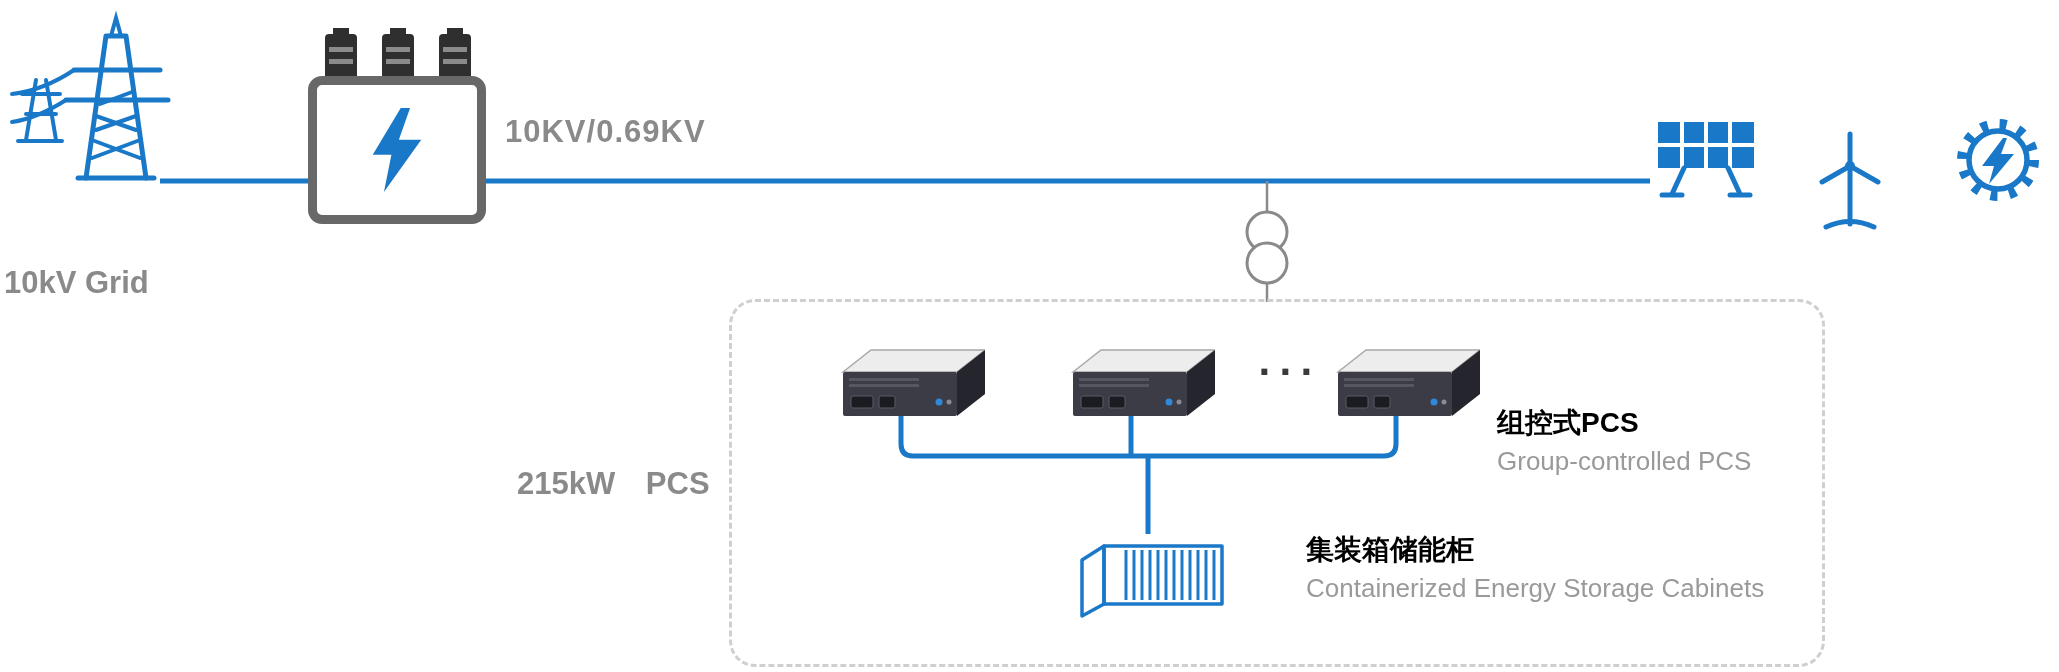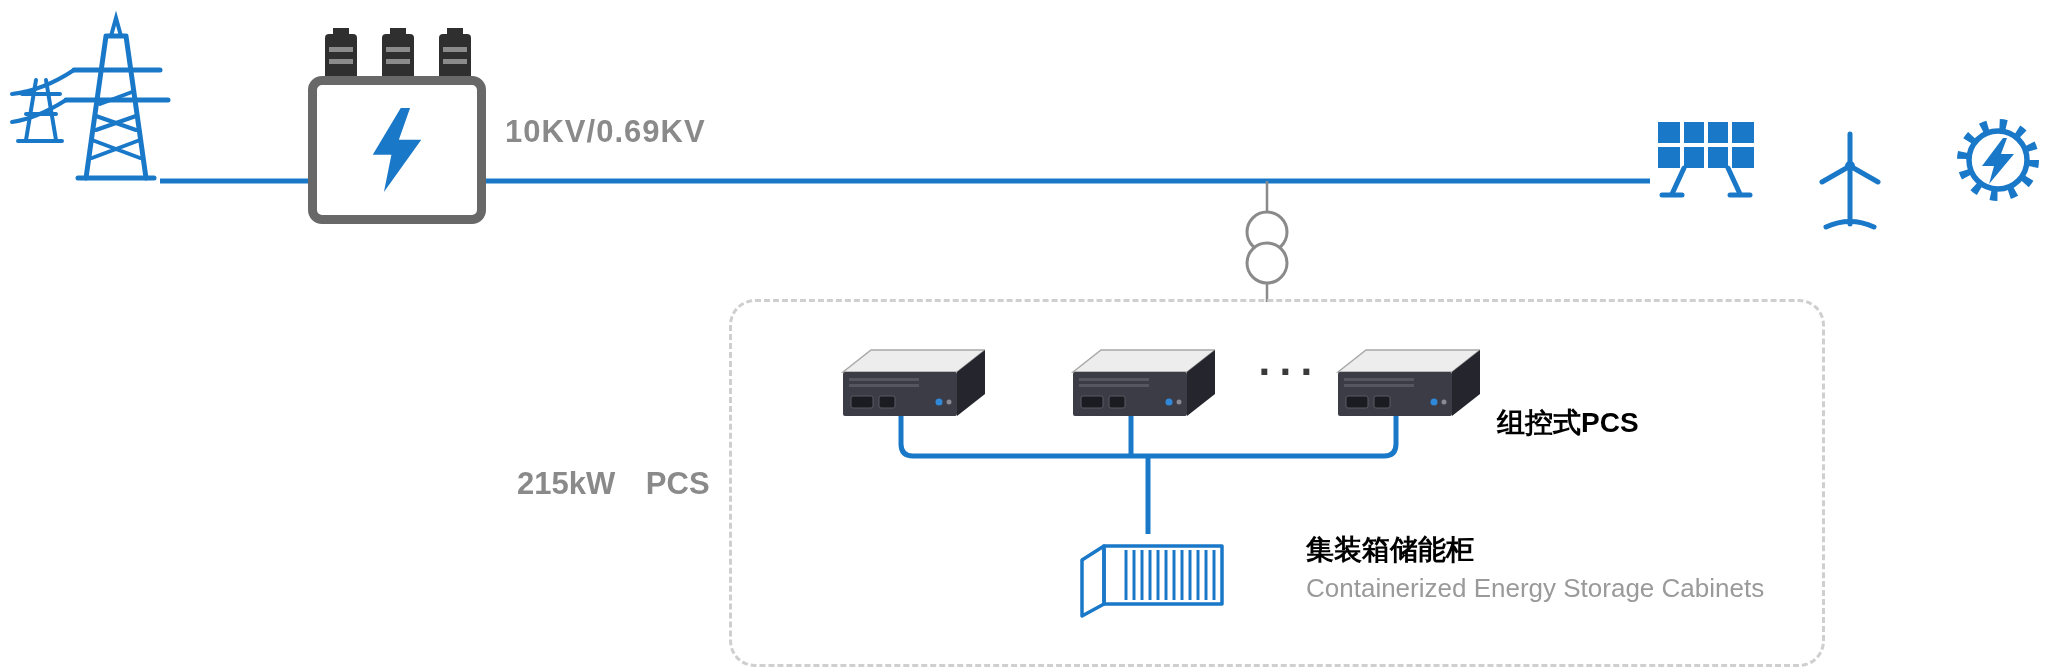--- a/index.html
+++ b/index.html
@@ -62,20 +62,21 @@
         <path d="M58,92 H160"></path>
         <path d="M84,150 L132,132 M132,150 L84,132" stroke-width="4"></path>
         <path d="M88,122 L128,108 M128,122 L88,108" stroke-width="4"></path>
         <path d="M92,96 L124,84" stroke-width="4"></path>
         <path d="M70,170 H146"></path>
       </g>
     </svg>
   </div>
 
   <div class="abs label grid-label">
+    <div>10kV Grid</div>
   </div>
 
   <div class="abs batteries">
     <svg width="38" height="52" viewBox="0 0 38 52">
       <rect x="11" y="0" width="16" height="7" fill="#2f2f2f"></rect>
       <rect x="3" y="6" width="32" height="46" rx="4" fill="#2f2f2f"></rect>
       <rect x="7" y="19" width="24" height="5" fill="#8b8b8b"></rect>
       <rect x="7" y="31" width="24" height="5" fill="#8b8b8b"></rect>
     </svg>
     <svg width="38" height="52" viewBox="0 0 38 52">
@@ -176,20 +177,21 @@
       <circle cx="114" cy="60" r="2.5" fill="#8a8a94"></circle>
     </svg>
   </div>
 
   <div class="abs dots">···</div>
 
   <div class="abs label capacity-label">215kW PCS</div>
 
   <div class="abs dual-label group-label">
     <div class="zh">组控式PCS</div>
+    <div class="en">Group-controlled PCS</div>
   </div>
 
   <div class="abs container-icon">
     <svg width="160" height="92" viewBox="0 0 160 92">
       <g stroke="#1A78C8" stroke-width="3.5" fill="none" stroke-linejoin="round">
         <polygon points="36,18 14,32 14,88 36,76"></polygon>
         <rect x="36" y="18" width="118" height="58"></rect>
       </g>
       <g stroke="#1A78C8" stroke-width="3">
         <line x1="58" y1="22" x2="58" y2="72"></line>

